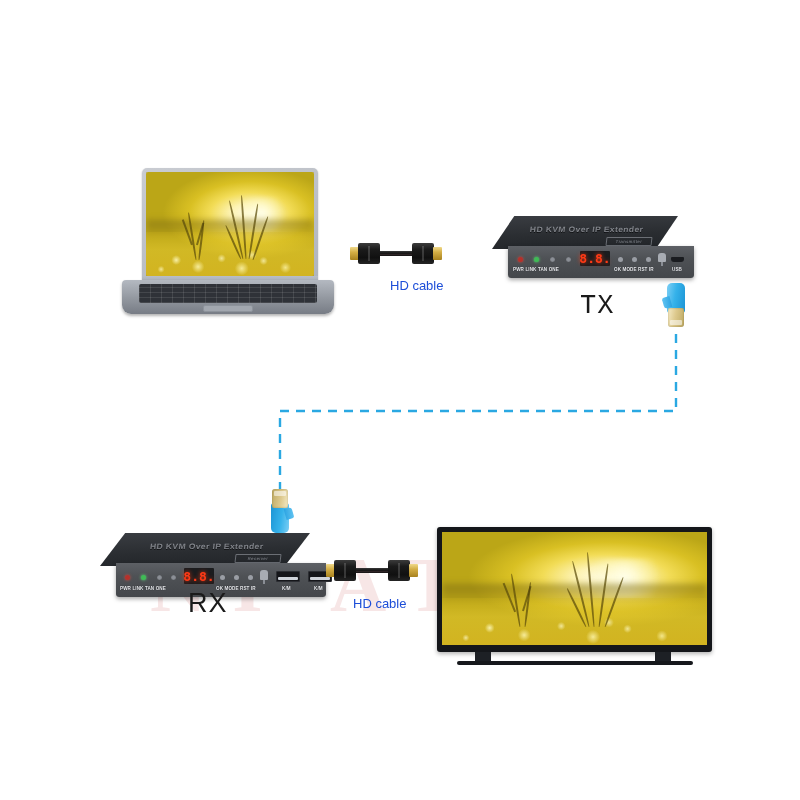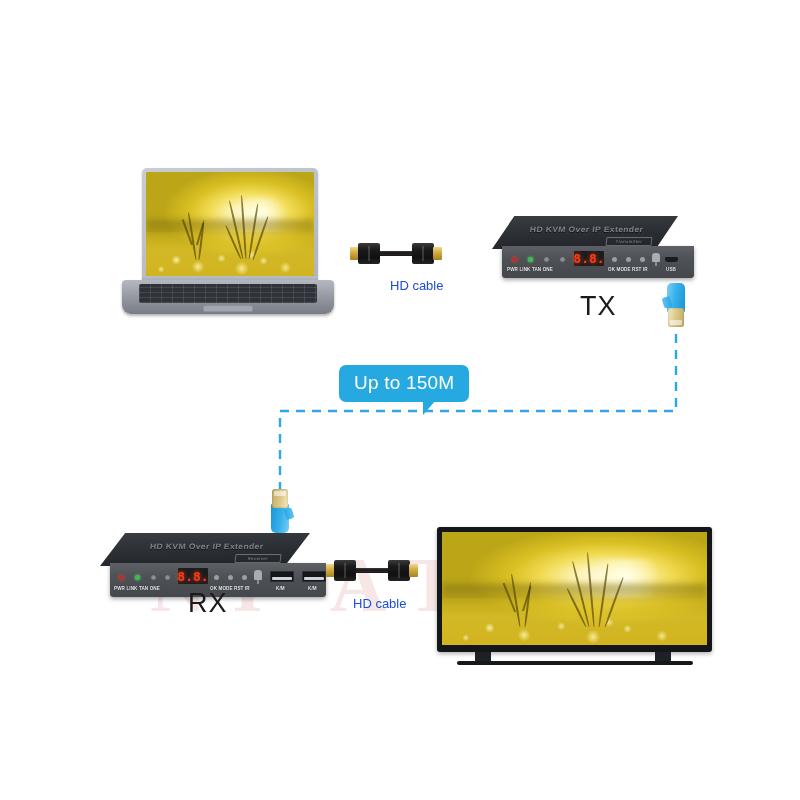--- a/index.html
+++ b/index.html
@@ -257,27 +257,26 @@
     font-size: 4.2px;
     color: rgba(200,205,214,.6);
     text-align: center;
     line-height: 7px;
     letter-spacing: .5px;
     transform: skewX(-7deg);
     overflow: hidden;
   }
   .box-face {
     position: absolute;
-    left: 10px;
+    left: 16px;
     top: 30px;
     width: 100%;
     background: linear-gradient(180deg, #5d6065 0%, #4e5155 40%, #44474b 100%);
     border-radius: 0 0 3px 3px;
     box-shadow: 0 2px 4px rgba(0,0,0,.35);
-    padding-left: 6px;
   }
   .led {
     position: absolute;
     width: 5px; height: 5px;
     border-radius: 50%;
     background: #8c9097;
     box-shadow: inset 0 0 1px rgba(0,0,0,.5);
   }
   .led.red { background: #b5312b; box-shadow: 0 0 3px #e04a3f; }
   .led.green { background: #3fbb55; box-shadow: 0 0 3px #5ee07a; }
@@ -539,42 +538,38 @@
       <div class="btn-dot" style="left:110px;top:11px;"></div>
       <div class="btn-dot" style="left:124px;top:11px;"></div>
       <div class="btn-dot" style="left:138px;top:11px;"></div>
       <div class="ir" style="left:150px;top:7px;width:8px;height:9px;"></div>
       <div class="plabel" style="left:106px;top:21px;">OK MODE RST  IR</div>
 
       <div class="microusb" style="left:163px;top:11px;width:13px;height:5px;"></div>
       <div class="plabel" style="left:164px;top:21px;">USB</div>
     </div>
   </div>
-  <div class="caption" style="left:580px;top:291px;">TX</div>
+  <div class="caption" style="left:580px;top:291px;font-family:Liberation Mono, monospace;">TX</div>
 
   <svg id="eth-path">
     <polyline points="676,318 676,411 280,411 280,500" fill="none" stroke="#2aa8e2" stroke-width="2.4" stroke-dasharray="9 7" stroke-linecap="butt"></polyline>
   </svg>
 
   <div class="rj45" style="left:663px;top:283px;">
     <div class="rj45-boot"></div>
     <div class="rj45-tab"></div>
     <div class="rj45-plug"></div>
   </div>
 
   <div class="rj45 flip" style="left:267px;top:487px;">
     <div class="rj45-boot"></div>
     <div class="rj45-tab"></div>
     <div class="rj45-plug"></div>
   </div>
 
-  <div id="bubble">
-    <div class="bub-body">Up to 150M</div>
-    <div class="bub-tail"></div>
-  </div>
 
   <div class="box" id="rx" style="left:100px;top:533px;width:210px;height:66px;">
     <div class="box-top">
       <div class="box-brand">HD KVM Over IP Extender</div>
       <div class="box-badge">Receiver</div>
     </div>
     <div class="box-face" style="height:34px;">
       <div class="led red" style="left:9px;top:12px;"></div>
       <div class="led green" style="left:25px;top:12px;"></div>
       <div class="led" style="left:41px;top:12px;"></div>

